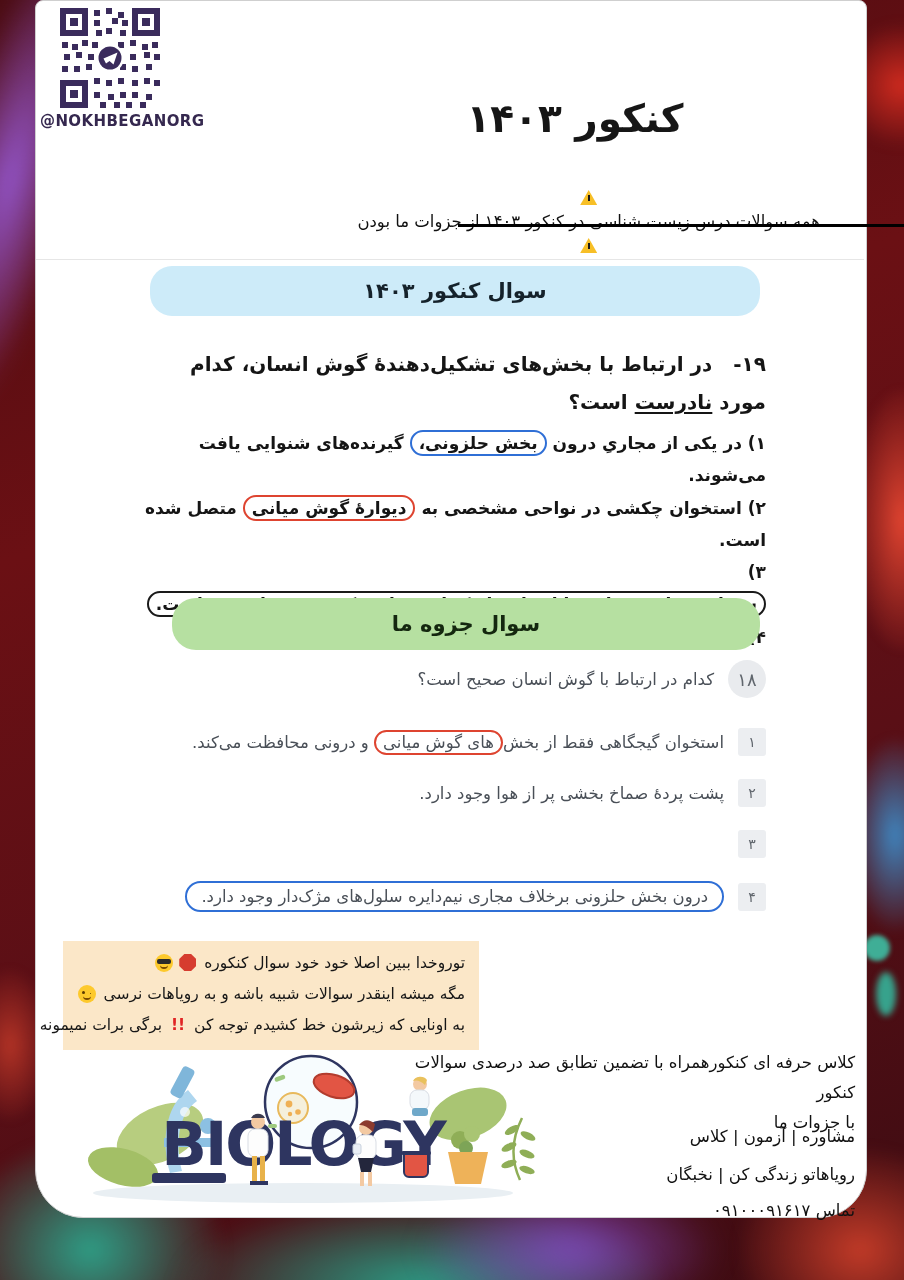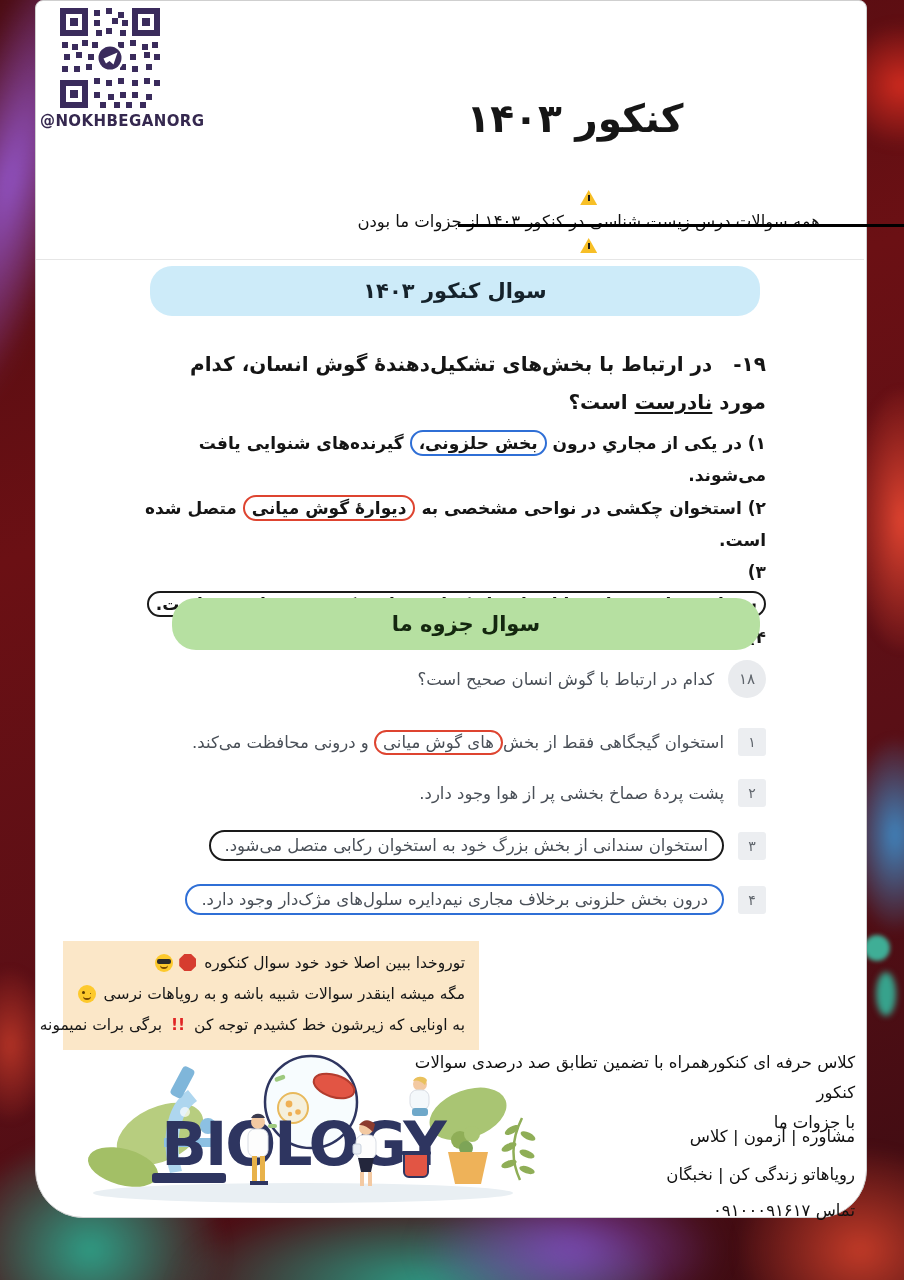--- a/index.html
+++ b/index.html
@@ -39,21 +39,21 @@
   .circ{border:2px solid;border-radius:20px;padding:1px 7px;white-space:nowrap;}
   .circ-blue{border-color:#2f6fd6;}
   .circ-red{border-color:#de4430;}
   .circ-black{border-color:#1a1a1a;}
   .circ-wide{padding:4px 14px;border-radius:22px;}
 
   .jozve{color:#494f57;font-size:16.5px;}
   .jrow{display:flex;align-items:center;gap:14px;direction:rtl;margin-bottom:23px;}
   .jrow.jhead{margin-bottom:30px;}
   .qcircle{flex:0 0 auto;width:38px;height:38px;border-radius:50%;background:#e9ebee;
-           display:flex;align-items:center;justify-content:center;color:#60666d;font-size:15px;}
+           display:flex;align-items:center;justify-content:center;color:#60666d;font-size:18px;}
   .qsquare{flex:0 0 auto;width:28px;height:28px;border-radius:3px;background:#eceef1;
            display:flex;align-items:center;justify-content:center;color:#60666d;font-size:14px;}
 
   .note{background:#fbe7c8;padding:7px 14px 9px;font-size:15.5px;line-height:31px;color:#161616;}
   .note .nline{display:block;white-space:nowrap;}
   .excl{color:#e02424;font-weight:bold;letter-spacing:1px;margin:0 4px;}
 
   .footer-text{font-size:16.5px;color:#111;line-height:30px;}
 
   
@@ -208,21 +208,20 @@
       <span>
         <span>استخوان گیجگاهی فقط از بخش‌</span><span class="circ circ-red">های گوش میانی</span><span> و درونی محافظت می‌کند.</span>
       </span>
     </div>
     <div class="jrow">
       <span class="qsquare">۲</span>
       <span>پشت پردهٔ صماخ بخشی پر از هوا وجود دارد.</span>
     </div>
     <div class="jrow">
       <span class="qsquare">۳</span>
-      <span class="circ circ-black circ-wide">استخوان سندانی از بخش بزرگ خود به استخوان رکابی متصل می‌شود.</span>
     </div>
     <div class="jrow">
       <span class="qsquare">۴</span>
       <span class="circ circ-blue circ-wide">درون بخش حلزونی برخلاف مجاری نیم‌دایره سلول‌های مژک‌دار وجود دارد.</span>
     </div>
   </div>
 
   <div class="abs z rtl note" style="left:63px;top:941px;width:388px;">
     <span class="nline">
       <span>توروخدا ببین اصلا خود خود سوال کنکوره </span><span class="icon-stop"></span><span class="face icon-shades"></span>

